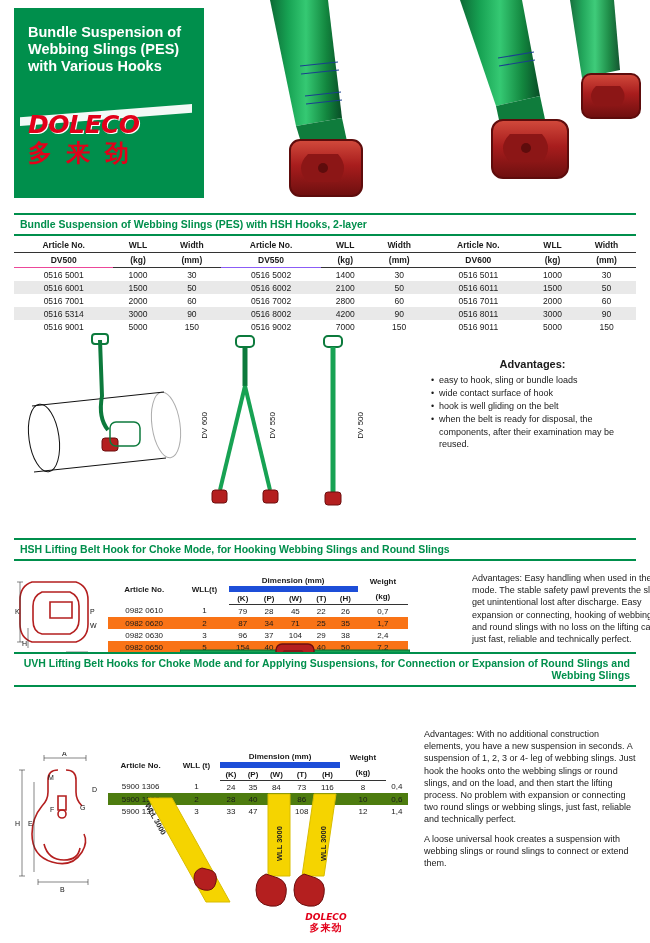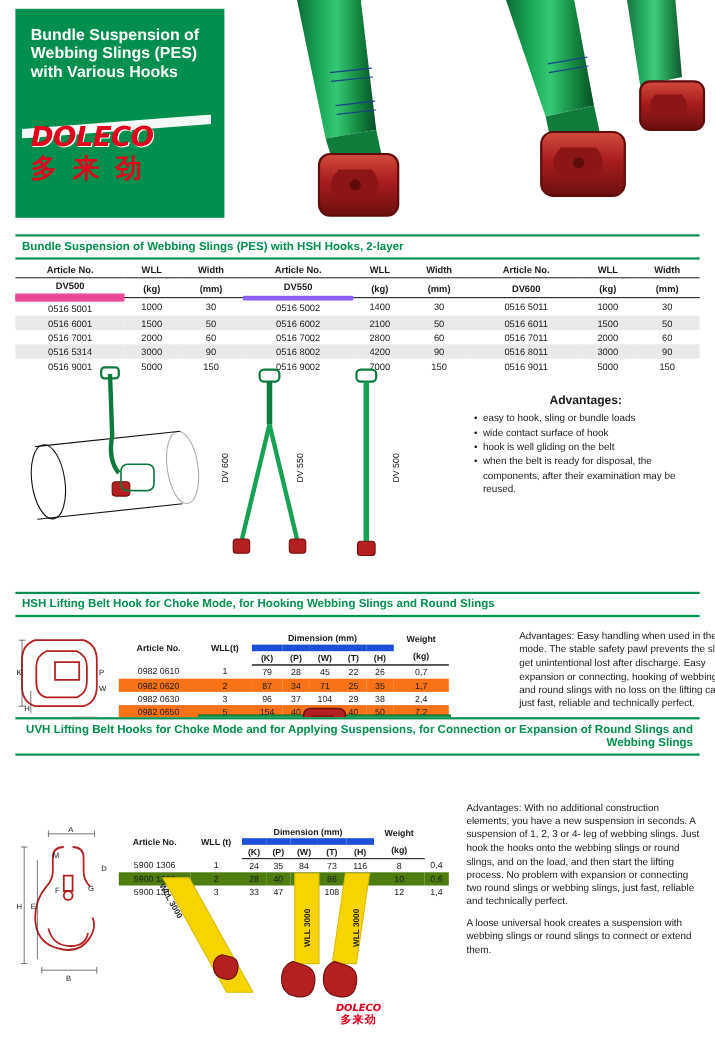--- a/index.html
+++ b/index.html
@@ -303,24 +303,24 @@
       <th>WLL</th>
       <th>Width</th>
       <th>Article No.</th>
       <th>WLL</th>
       <th>Width</th>
       <th>Article No.</th>
       <th>WLL</th>
       <th>Width</th>
     </tr>
     <tr>
-      <th style="border-bottom:7px solid #ec4899;">DV500</th>
+      <th style="border-bottom:1px solid #ec4899;">DV500</th>
       <th style="border-bottom:1px solid #333;">(kg)</th>
       <th style="border-bottom:1px solid #333;">(mm)</th>
-      <th style="border-bottom:4px solid #8b5cf6;">DV550</th>
+      <th style="border-bottom:1px solid #8b5cf6;">DV550</th>
       <th style="border-bottom:1px solid #333;">(kg)</th>
       <th style="border-bottom:1px solid #333;">(mm)</th>
       <th style="border-bottom:1px solid #333;margin-top:36px;">DV600</th>
       <th style="border-bottom:1px solid #333;">(kg)</th>
       <th style="border-bottom:1px solid #333;">(mm)</th>
     </tr>
   </thead>
   <tbody>
     <tr>
       <td>0516 5001</td>

